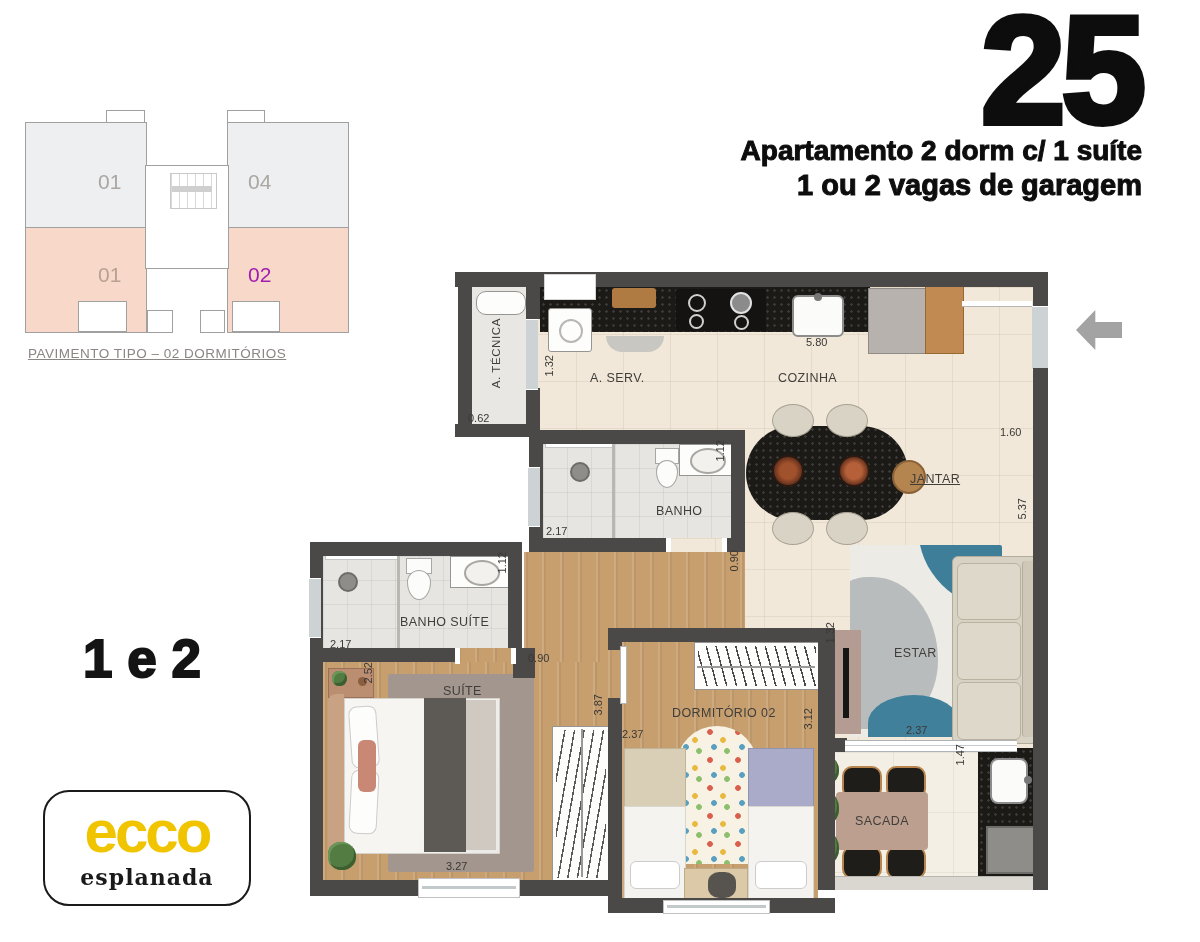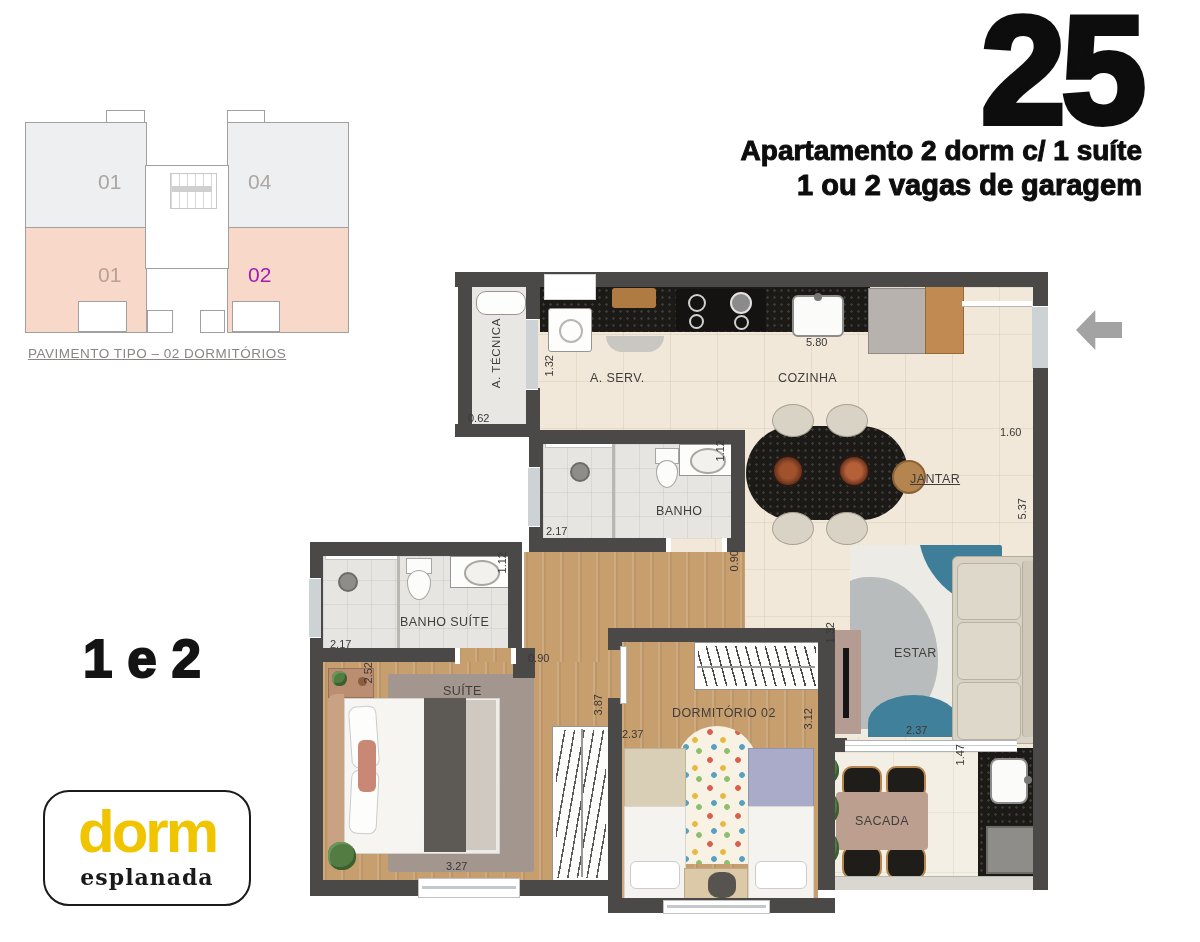--- a/index.html
+++ b/index.html
@@ -74,21 +74,21 @@
     <div class="keylabel" style="left:76px;top:155px;color:#b9a093;">01</div>
     <div class="keylabel" style="left:226px;top:155px;color:#a21caf;">02</div>
   </div>
   <div class="abs" style="left:28px;top:346px;font-size:13.5px;letter-spacing:.5px;color:#8b8583;text-decoration:underline;">PAVIMENTO TIPO – 02 DORMITÓRIOS</div>
 
   <div class="abs" style="left:33px;top:616px;width:218px;text-align:center;color:#141414;">
     <div style="font-size:53px;font-weight:bold;-webkit-text-stroke:2px #141414;margin-top:12px;">1 e 2</div>
   </div>
 
   <div class="abs" style="left:43px;top:790px;width:204px;height:112px;border:2.5px solid #1a1a1a;border-radius:26px;background:#fff;text-align:center;">
-    <div style="font-size:60px;font-weight:bold;color:#f1c400;letter-spacing:-3px;line-height:1;margin-top:10px;">dorm</div>
+    <div style="font-size:60px;font-weight:bold;color:#f1c400;letter-spacing:-3px;line-height:1;margin-top:10px;">ecco</div>
     <div style="font-family:'DejaVu Serif',serif;font-size:22px;font-weight:bold;color:#1a1a1a;letter-spacing:1px;margin-top:2px;">esplanada</div>
   </div>
 
   <div class="abs" style="left:1076px;top:310px;width:46px;height:40px;background:#a3a3a3;
               clip-path:polygon(0% 50%,42% 0%,42% 30%,100% 30%,100% 70%,42% 70%,42% 100%);"></div>
 
   <div class="abs" style="left:0;top:0;width:1200px;height:942px;">
 
     <div class="abs tile" style="left:529px;top:287px;width:519px;height:466px;"></div>
     <div class="abs" style="left:470px;top:287px;width:58px;height:137px;background:#e8e7e3;"></div>

